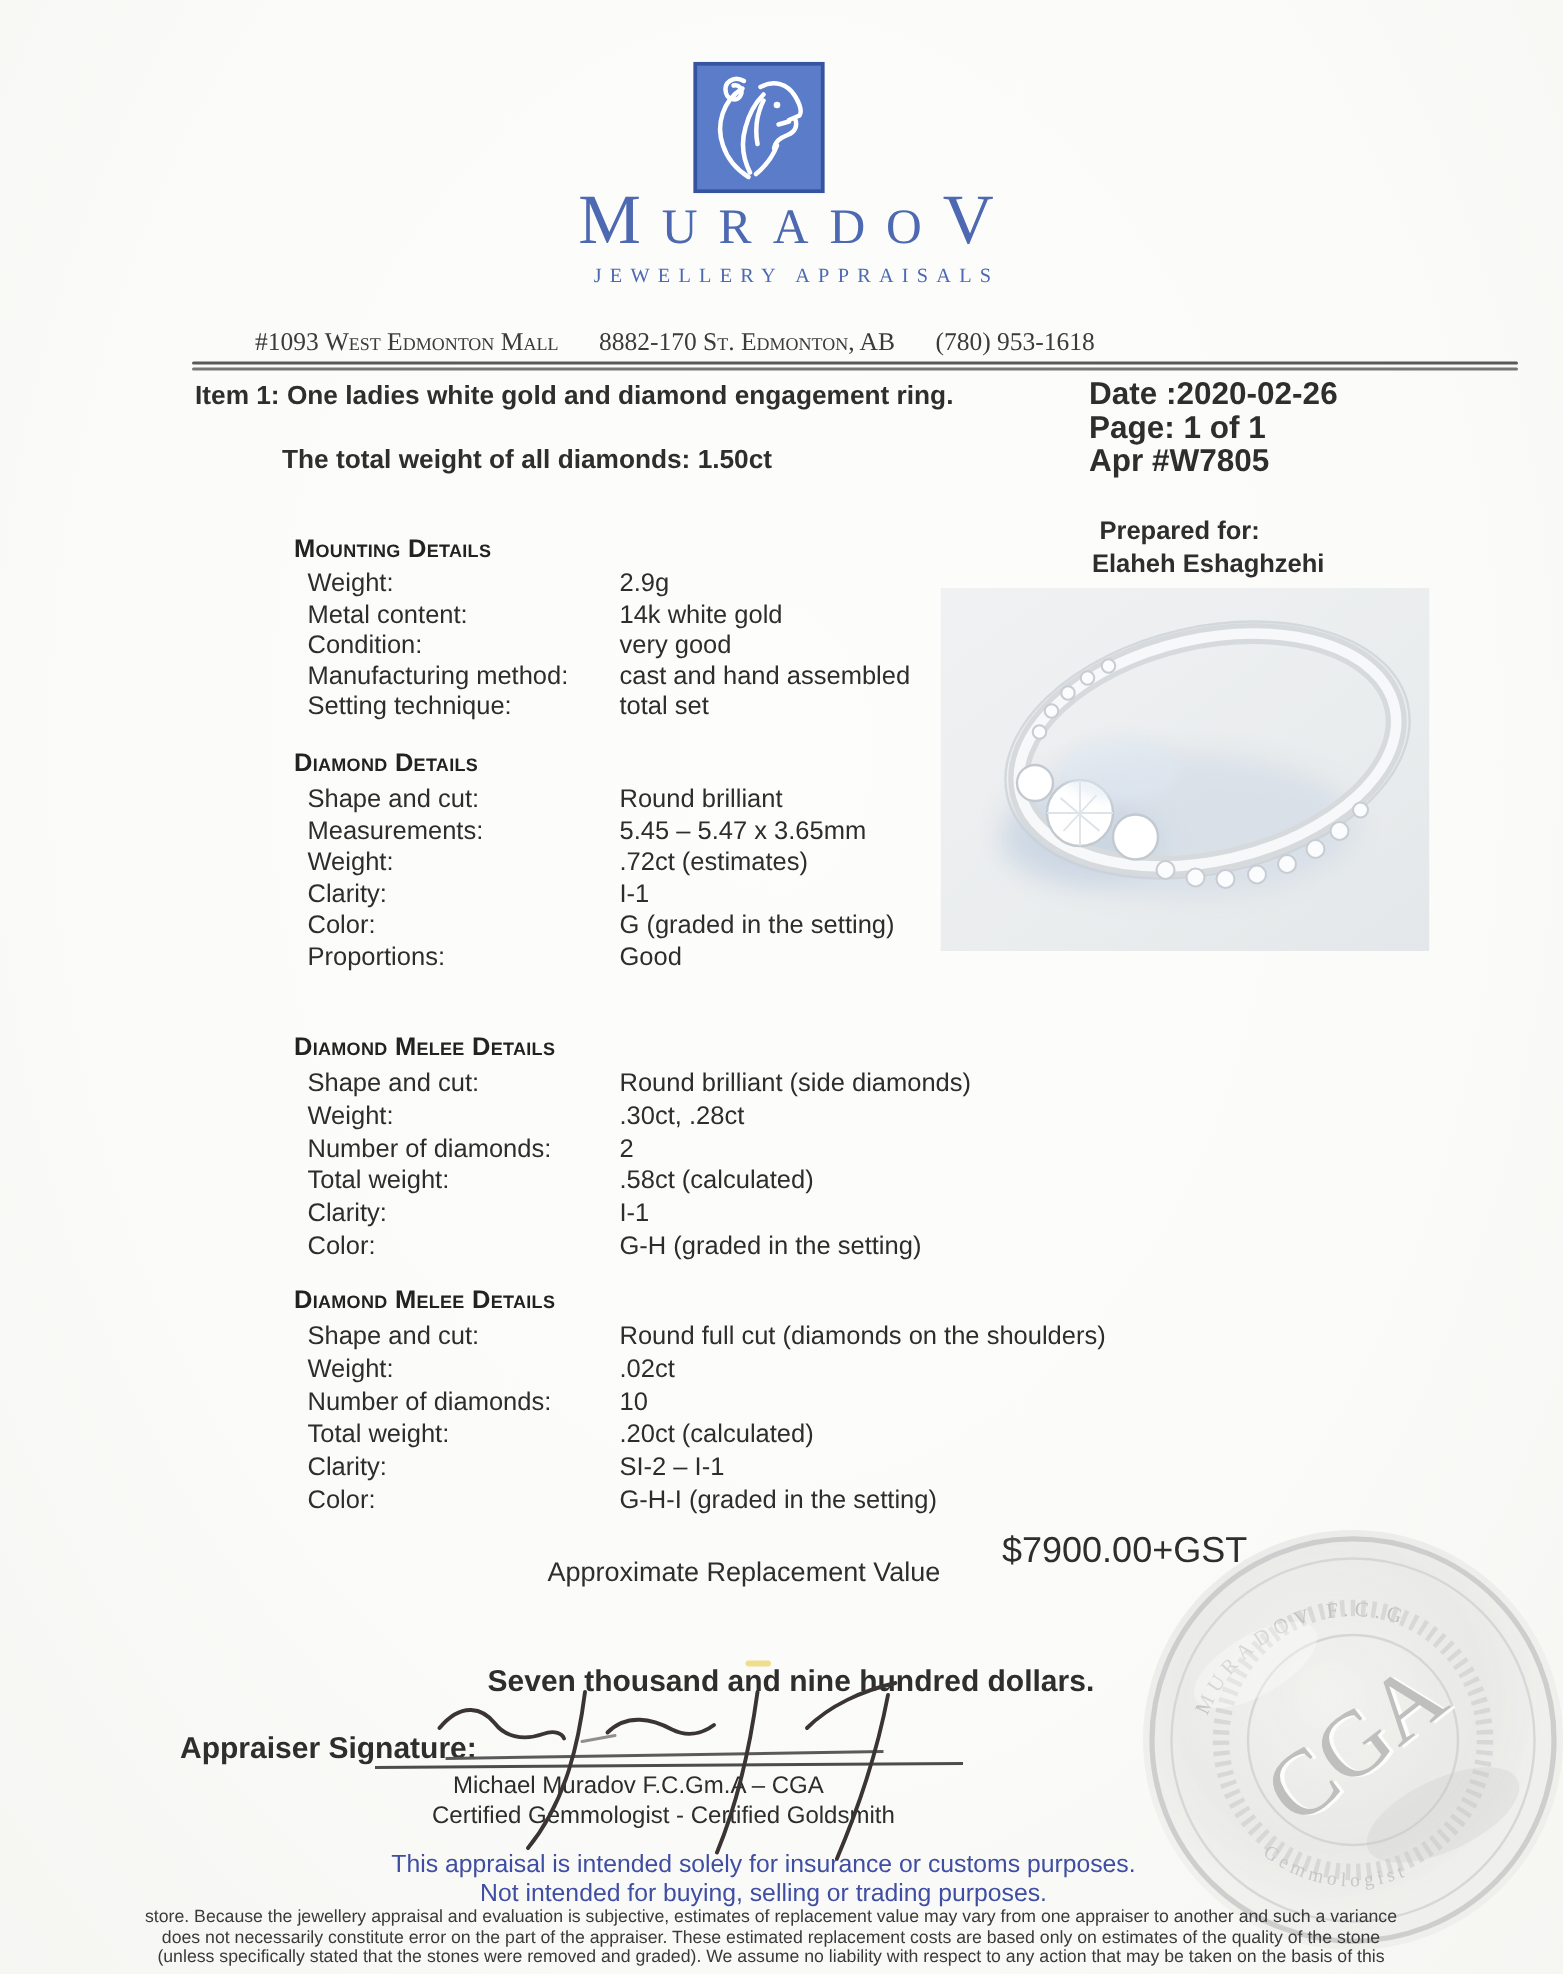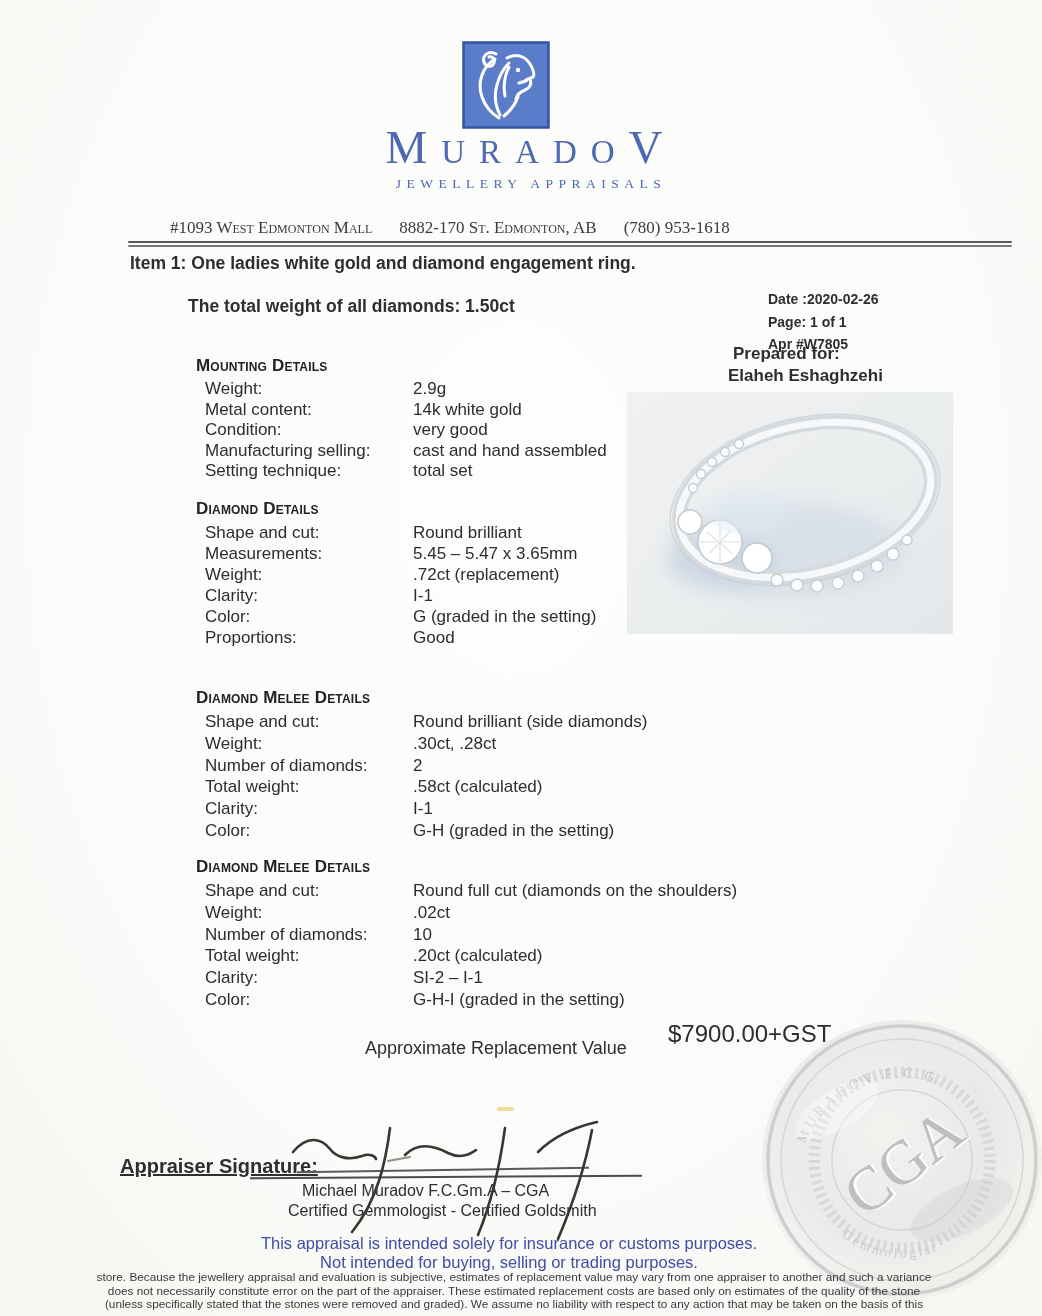--- a/index.html
+++ b/index.html
@@ -22,41 +22,41 @@
   }
   .addr{
     left:170px;top:218px;display:flex;gap:27px;
     font-family:"Liberation Serif",serif;font-variant:small-caps;
     font-size:17px;color:#3b3b3b;white-space:nowrap;
   }
   .rule1{left:128px;width:884px;top:241px;height:2px;background:#5a5a5a;border-radius:2px;}
   .rule2{left:128px;width:884px;top:245px;height:1.5px;background:#777;border-radius:2px;}
   
   .bold17{font-weight:700;font-size:17.5px;}
-  .metaRight{left:768px;top:252px;font-weight:700;font-size:14px;line-height:22.5px;margin-top:36px;}
+  .metaRight{left:726px;top:252px;font-weight:700;font-size:21px;line-height:22.5px;}
   .prepared{left:733px;top:331px;font-weight:700;font-size:17px;line-height:21.5px;margin-top:12px;}
   
   .section{left:196px;width:560px;}
   .sec-title{
     font-weight:700;font-size:17px;font-variant:small-caps;
     letter-spacing:.2px;color:#222;margin-bottom:3px;
   }
   .row{display:flex;font-size:17px;color:#2d2d2d;}
   .row .lbl{width:208px;padding-left:9px;flex:none;}
   .rows-a .row{line-height:20.6px;}
   .rows-b .row{line-height:21px;}
   .rows-c .row{line-height:21.8px;}
   
   .photo{left:627px;top:392px;width:326px;height:242px;}
   
   .val-label{left:365px;top:1038px;font-size:18px;}
   .val-amount{left:668px;top:1020px;font-size:24px;}
   .words{left:325px;top:1110px;font-weight:700;font-size:20px;}
   .hl{left:497px;top:1107px;width:17px;height:4px;background:#edd77c;opacity:.85;border-radius:2px;}
-  .sig-label{left:120px;top:1155px;font-weight:700;font-size:20px;text-decoration:underline;}
+  .sig-label{left:120px;top:1155px;font-weight:700;font-size:20px;}
   .sig-line1{left:250px;top:1176px;width:392px;height:2px;background:#4c4c4c;transform:rotate(-.4deg);}
   .sig-line2{left:297px;top:1169px;width:292px;height:1.6px;background:#5a5a5a;transform:rotate(-.9deg);}
   .sig-name{left:302px;top:1182px;font-size:16px;color:#2d2d2d;}
   .sig-title{left:288px;top:1202px;font-size:16px;color:#2d2d2d;}
   
   .blue1{left:0;right:60px;top:1234px;text-align:center;font-size:16.5px;color:#3f4da3;}
   .blue2{left:0;right:60px;top:1253px;text-align:center;font-size:16.5px;color:#3f4da3;}
   .fineprint{left:0;right:50px;top:1271px;text-align:center;font-size:11.8px;line-height:13.5px;color:#3a3a3a;z-index:3;}
   
   .edge{
@@ -166,21 +166,21 @@
         </div>
       <div class="row">
           <span class="lbl">Metal content:</span>
           <span class="val">14k white gold</span>
         </div>
       <div class="row">
           <span class="lbl">Condition:</span>
           <span class="val">very good</span>
         </div>
       <div class="row">
-          <span class="lbl">Manufacturing selling:</span>
+          <span class="lbl">Manufacturing method:</span>
           <span class="val">cast and hand assembled</span>
         </div>
       <div class="row">
           <span class="lbl">Setting technique:</span>
           <span class="val">total set</span>
         </div>
     </div>
   </div>
 
   <div class="abs section" style="top:499px;">
@@ -189,21 +189,21 @@
       <div class="row">
           <span class="lbl">Shape and cut:</span>
           <span class="val">Round brilliant</span>
         </div>
       <div class="row">
           <span class="lbl">Measurements:</span>
           <span class="val">5.45 – 5.47 x 3.65mm</span>
         </div>
       <div class="row">
           <span class="lbl">Weight:</span>
-          <span class="val">.72ct (replacement)</span>
+          <span class="val">.72ct (estimates)</span>
         </div>
       <div class="row">
           <span class="lbl">Clarity:</span>
           <span class="val">I-1</span>
         </div>
       <div class="row">
           <span class="lbl">Color:</span>
           <span class="val">G  (graded in the setting)</span>
         </div>
       <div class="row">
@@ -269,20 +269,21 @@
       <div class="row">
           <span class="lbl">Color:</span>
           <span class="val">G-H-I (graded in the setting)</span>
         </div>
     </div>
   </div>
 
   <div class="abs val-label">Approximate Replacement Value</div>
   <div class="abs val-amount">$7900.00+GST</div>
   <div class="abs hl"></div>
+  <div class="abs words">Seven thousand and nine hundred dollars.</div>
 
   <div class="abs sig-label">Appraiser Signature:</div>
   <div class="abs sig-line2"></div>
   <div class="abs sig-line1"></div>
   <svg class="abs" style="left:270px;top:1115px;z-index:2;" width="390" height="130" viewBox="0 0 390 130">
     <g fill="none" stroke="#3a3433" stroke-width="2.6" stroke-linecap="round">
       <path d="M23,37 C38,19 52,24 60,34 C66,42 78,46 92,41 C100,38 105,41 106,44"></path>
       <path d="M120,13 C116,45 108,85 82,117"></path>
       <path d="M118,46 L140,42" opacity=".55" stroke-width="2"></path>
       <path d="M135,40 C148,27 165,31 178,38 C188,43 198,41 206,35"></path>

